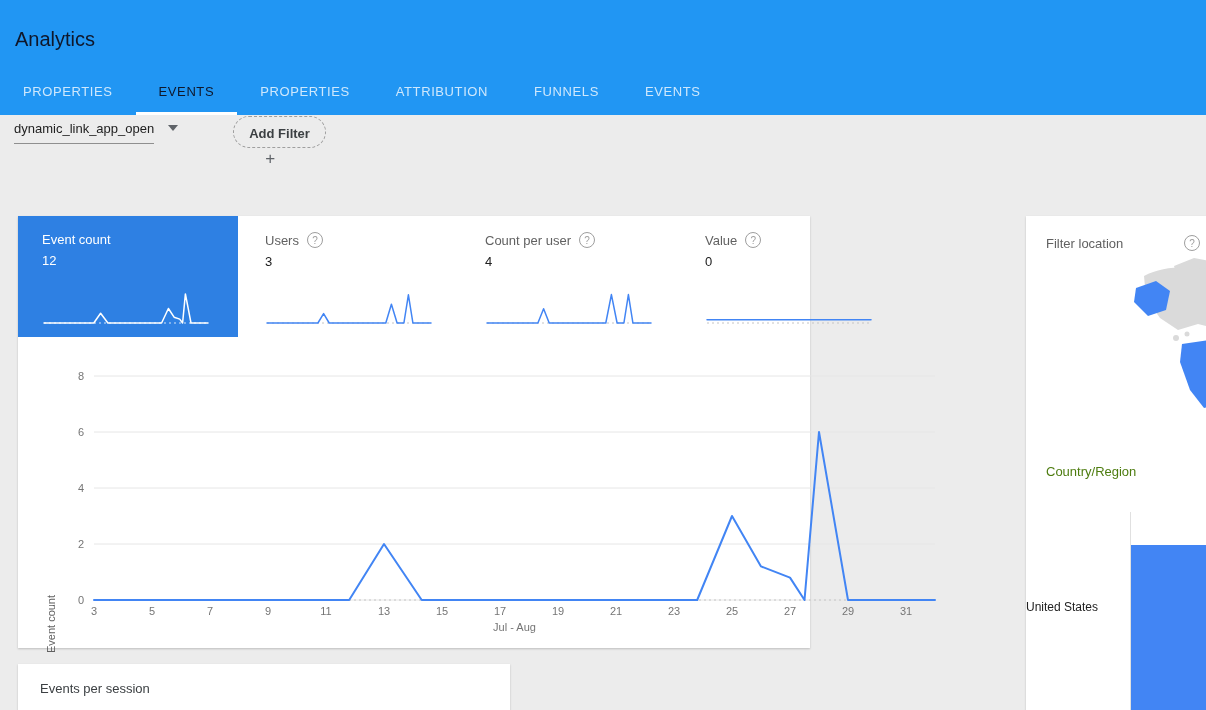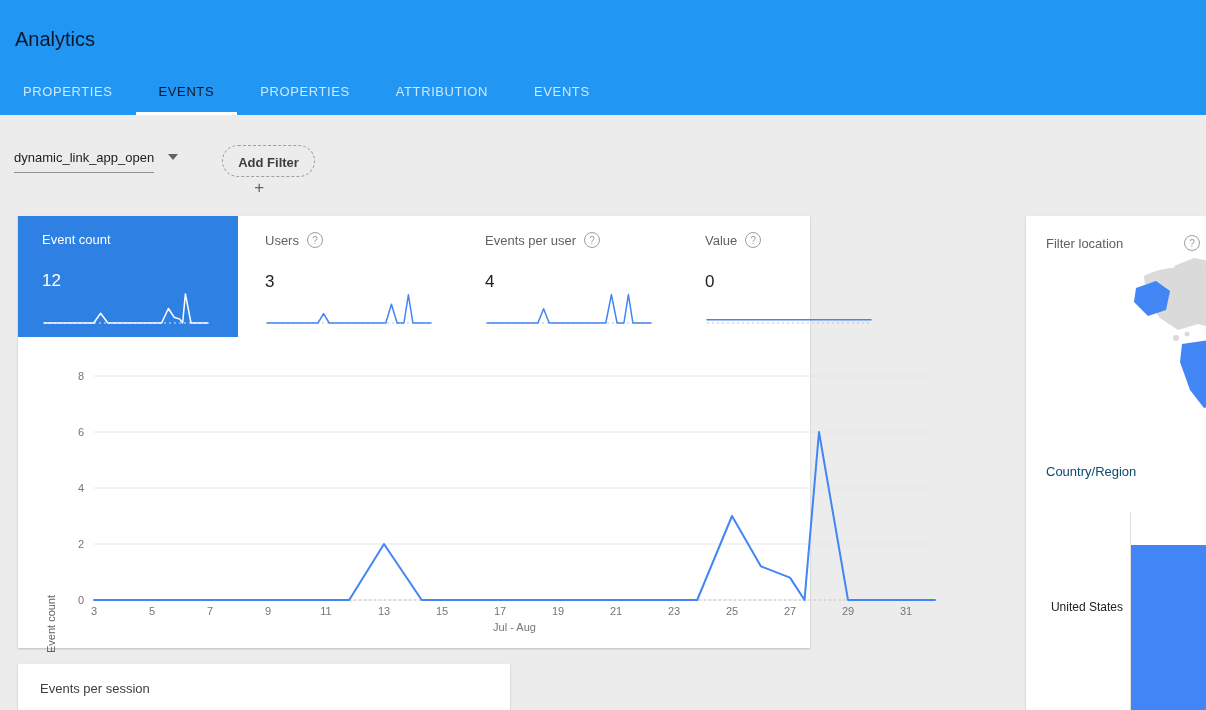--- a/index.html
+++ b/index.html
@@ -16,39 +16,39 @@
   .header-title{position:absolute;left:15px;top:28px;color:#0f172a;font-size:20px;text-align:center;}
   .tabs{position:absolute;bottom:0;left:0;height:45px;display:flex;align-items:stretch;}
   .tab{
     display:flex;align-items:center;padding:0 23px;box-sizing:border-box;
     color:rgba(255,255,255,.78);font-size:13px;letter-spacing:.6px;cursor:pointer;
     border-bottom:3px solid transparent;
   }
   .tab.active{color:#0f172a;border-bottom-color:#fff;}
 
   
-  .filter-row{position:absolute;top:145px;left:14px;display:flex;align-items:center;gap:44px;}
+  .filter-row{position:absolute;top:116px;left:14px;display:flex;align-items:center;gap:55px;}
   .event-select{display:flex;align-items:flex-start;cursor:pointer;}
   .sel-text{font-size:13px;color:#212121;padding-bottom:7px;border-bottom:1px solid #8f8f8f;min-width:140px;}
   .caret{width:0;height:0;border-left:5px solid transparent;border-right:5px solid transparent;
     border-top:6px solid #5f6368;margin:4px 0 0 14px;}
   .add-filter{
     display:flex;align-items:flex-start;height:32px;box-sizing:border-box;
     border:1px dashed #9e9e9e;border-radius:18px;padding:0 15px;gap:9px;
     color:#3c4043;font-size:13px;font-weight:bold;cursor:pointer;background:transparent;flex-direction:column;
   }
   .plus{font-size:17px;font-weight:normal;color:#5f6368;margin-left:16px;line-height:1;}
 
   
   .card-main{left:18px;top:216px;width:792px;height:432px;}
   .tile{position:absolute;top:0;height:121px;width:220px;box-sizing:border-box;padding:16px 0 0 9px;cursor:pointer;}
   .tile.selected{background:#2E80E3;padding-left:24px;}
   .tile-label{font-size:13px;color:#616161;display:flex;align-items:center;}
   .tile.selected .tile-label{color:#fff;}
-  .tile-value{font-size:17px;color:#212121;margin-top:24px;}
+  .tile-value{font-size:13px;color:#212121;margin-top:6px;}
   .tile.selected .tile-value{color:#fff;}
   .spark{position:absolute;bottom:6px;left:9px;}
   .tile.selected .spark{left:24px;}
 
   .help{
     width:14px;height:14px;border-radius:50%;border:1px solid #9e9e9e;color:#9e9e9e;
     font-size:10px;line-height:13px;display:inline-flex;align-items:center;justify-content:center;
     margin-left:8px;cursor:pointer;flex:none;
   }
 
@@ -66,40 +66,41 @@
   .data-line{stroke:#4285F4;stroke-width:2;stroke-linejoin:round;stroke-linecap:round;fill:none;}
   svg.spark .data-line{stroke-width:1.5;}
   svg.white-line .data-line{stroke:#ffffff;}
   svg.white-line .baseline{stroke:rgba(255,255,255,.8);}
 
   
   .card-location{left:1026px;top:216px;width:196px;height:520px;}
   .loc-header{display:flex;align-items:center;justify-content:space-between;
     padding:19px 22px 0 20px;color:#616161;font-size:13px;}
   .loc-map{position:absolute;top:40px;left:0;}
-  .country-region{position:absolute;top:248px;left:20px;font-size:13px;color:#0c4a6e;}
+  .country-region{position:absolute;top:248px;left:20px;font-size:13px;color:#4d7c0f;}
   .loc-axis{position:absolute;left:104px;top:296px;height:224px;width:1px;background:#e0e0e0;}
-  .loc-bar-label{position:absolute;top:384px;left:0;width:97px;text-align:right;
+  .loc-bar-label{position:absolute;top:384px;left:0;width:97px;text-align:left;
     font-size:12px;color:#212121;}
   .loc-bar{position:absolute;left:105px;top:329px;width:91px;height:191px;background:#4285F4;cursor:pointer;}
 
   
   .card-bottom{left:18px;top:664px;width:492px;height:80px;}
   .bottom-title{padding:17px 0 0 22px;font-size:13px;color:#3c4043;}
 </style>
 </head>
 <body>
 
 <div class="header">
   <div class="header-title">Analytics</div>
   <div class="tabs">
     <div class="tab">PROPERTIES</div>
     <div class="tab active">EVENTS</div>
     <div class="tab">PROPERTIES</div>
     <div class="tab">ATTRIBUTION</div>
+    <div class="tab">FUNNELS</div>
     <div class="tab">EVENTS</div>
   </div>
 </div>
 
 <div class="filter-row">
   <div class="event-select">
     <span class="sel-text">dynamic_link_app_open</span>
     <span class="caret"></span>
   </div>
   <div class="add-filter">
@@ -133,21 +134,21 @@
     </div>
     <div class="tile-value">3</div>
     <svg class="spark" width="168" height="46">
         <line x1="2" x2="166" y1="38" y2="38" class="baseline"></line>
         <polyline points="2.0,38.0 52.9,38.0 58.6,28.6 64.2,38.0 120.8,38.0 126.4,19.2 132.1,38.0 138.9,38.0 143.4,9.8 147.9,38.0 166.0,38.0" class="data-line" fill="none"></polyline>
       </svg>
   </div>
 
   <div class="tile" style="left:458px">
     <div class="tile-label">
-      <span>Events per user</span>
+      <span>Count per user</span>
       <span class="help">?</span>
     </div>
     <div class="tile-value">4</div>
     <svg class="spark" width="168" height="46">
         <line x1="2" x2="166" y1="38" y2="38" class="baseline"></line>
         <polyline points="2.0,38.0 52.9,38.0 58.6,23.8 64.2,38.0 120.8,38.0 126.4,9.6 132.1,38.0 138.9,38.0 143.4,9.6 147.9,38.0 166.0,38.0" class="data-line" fill="none"></polyline>
       </svg>
   </div>
 
   <div class="tile" style="left:678px">

